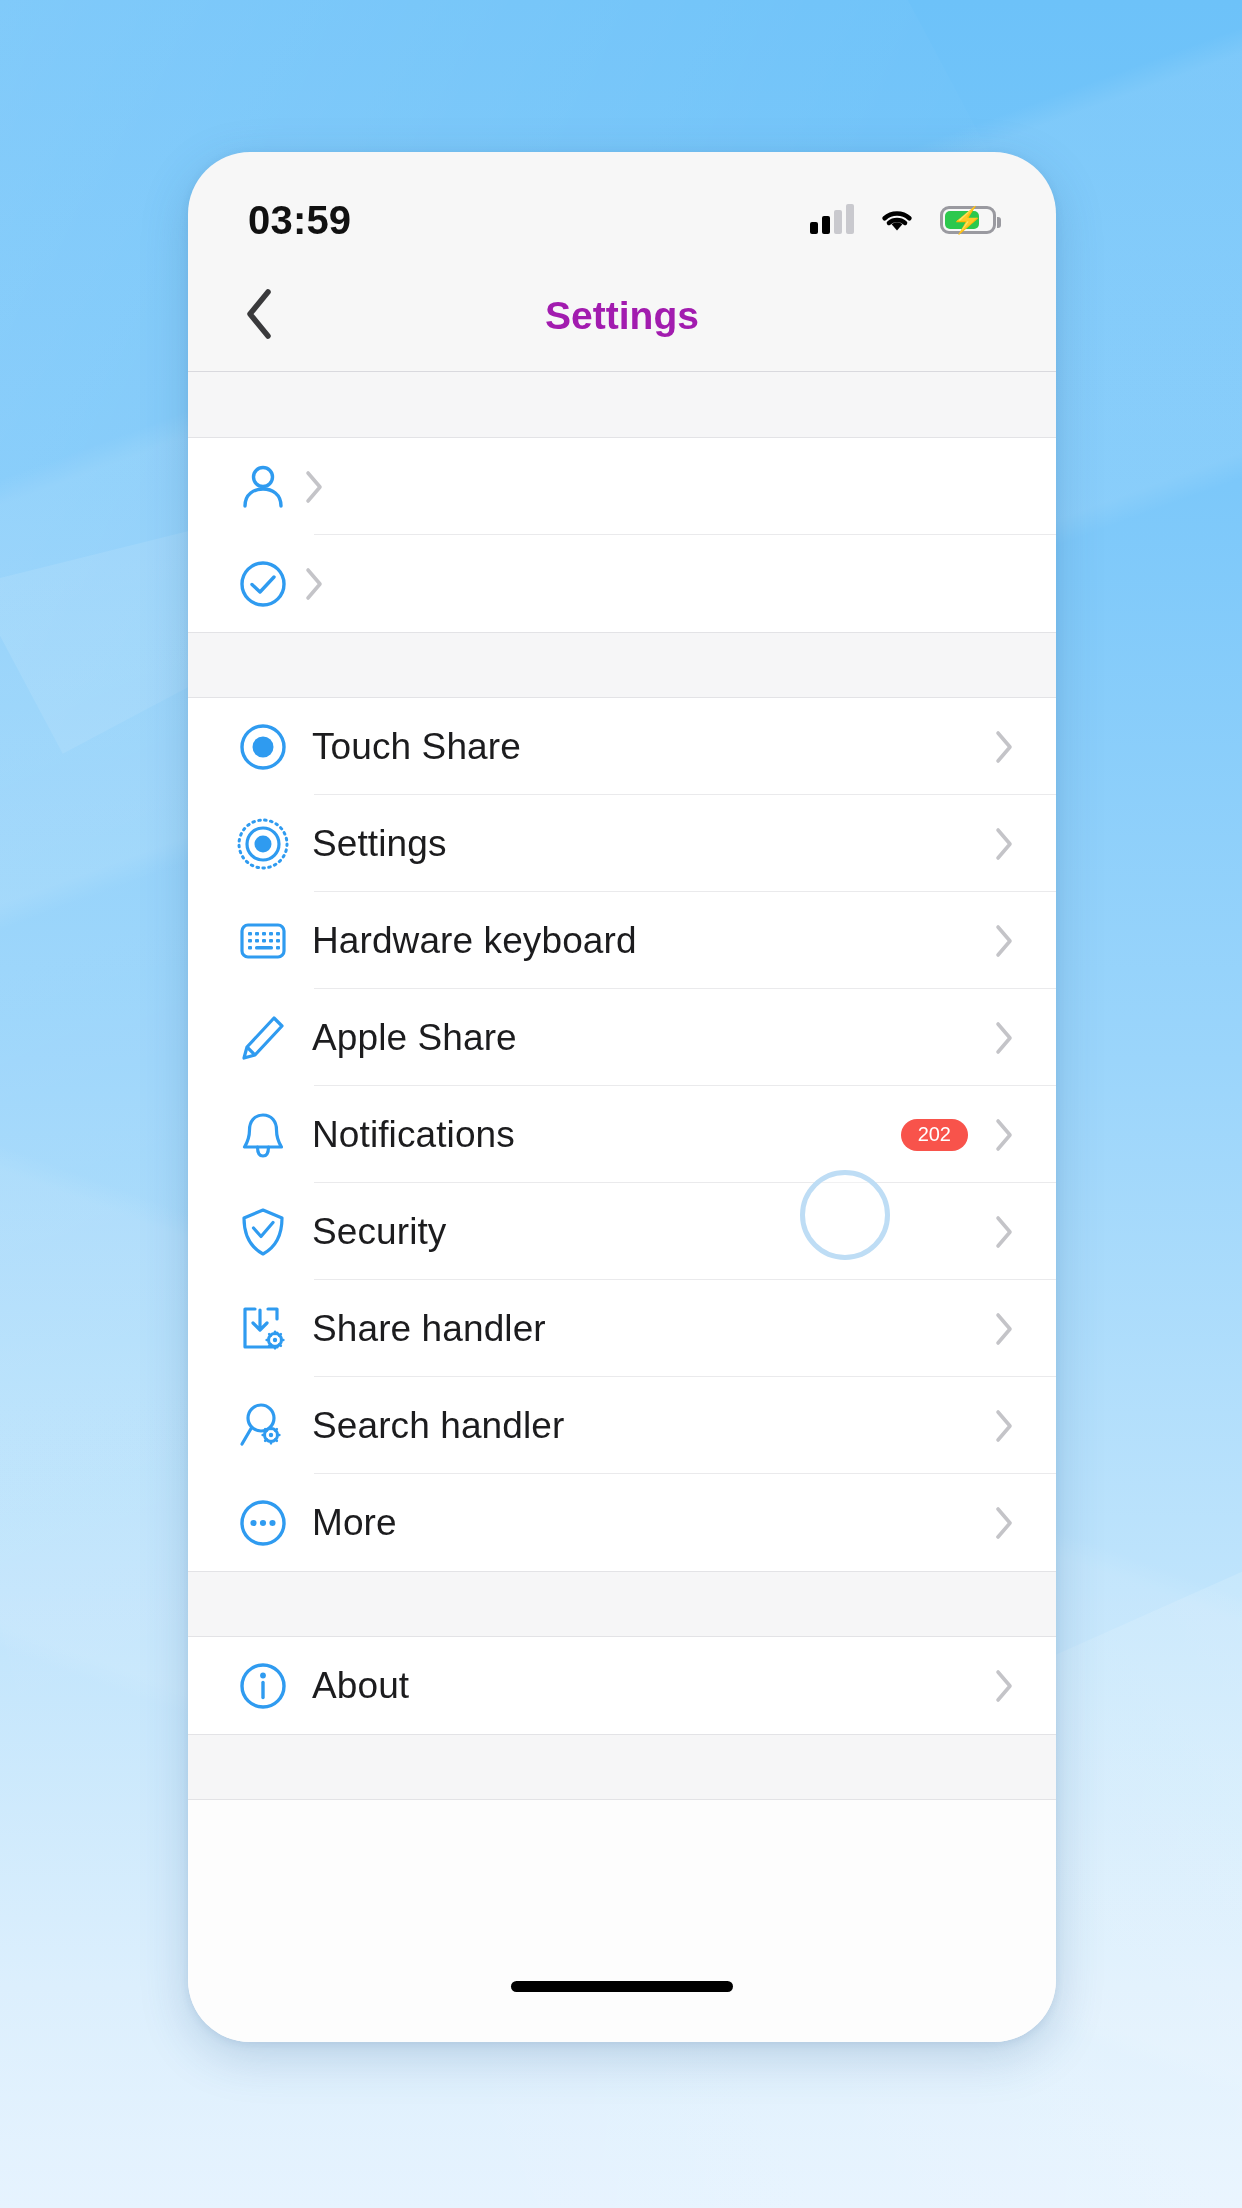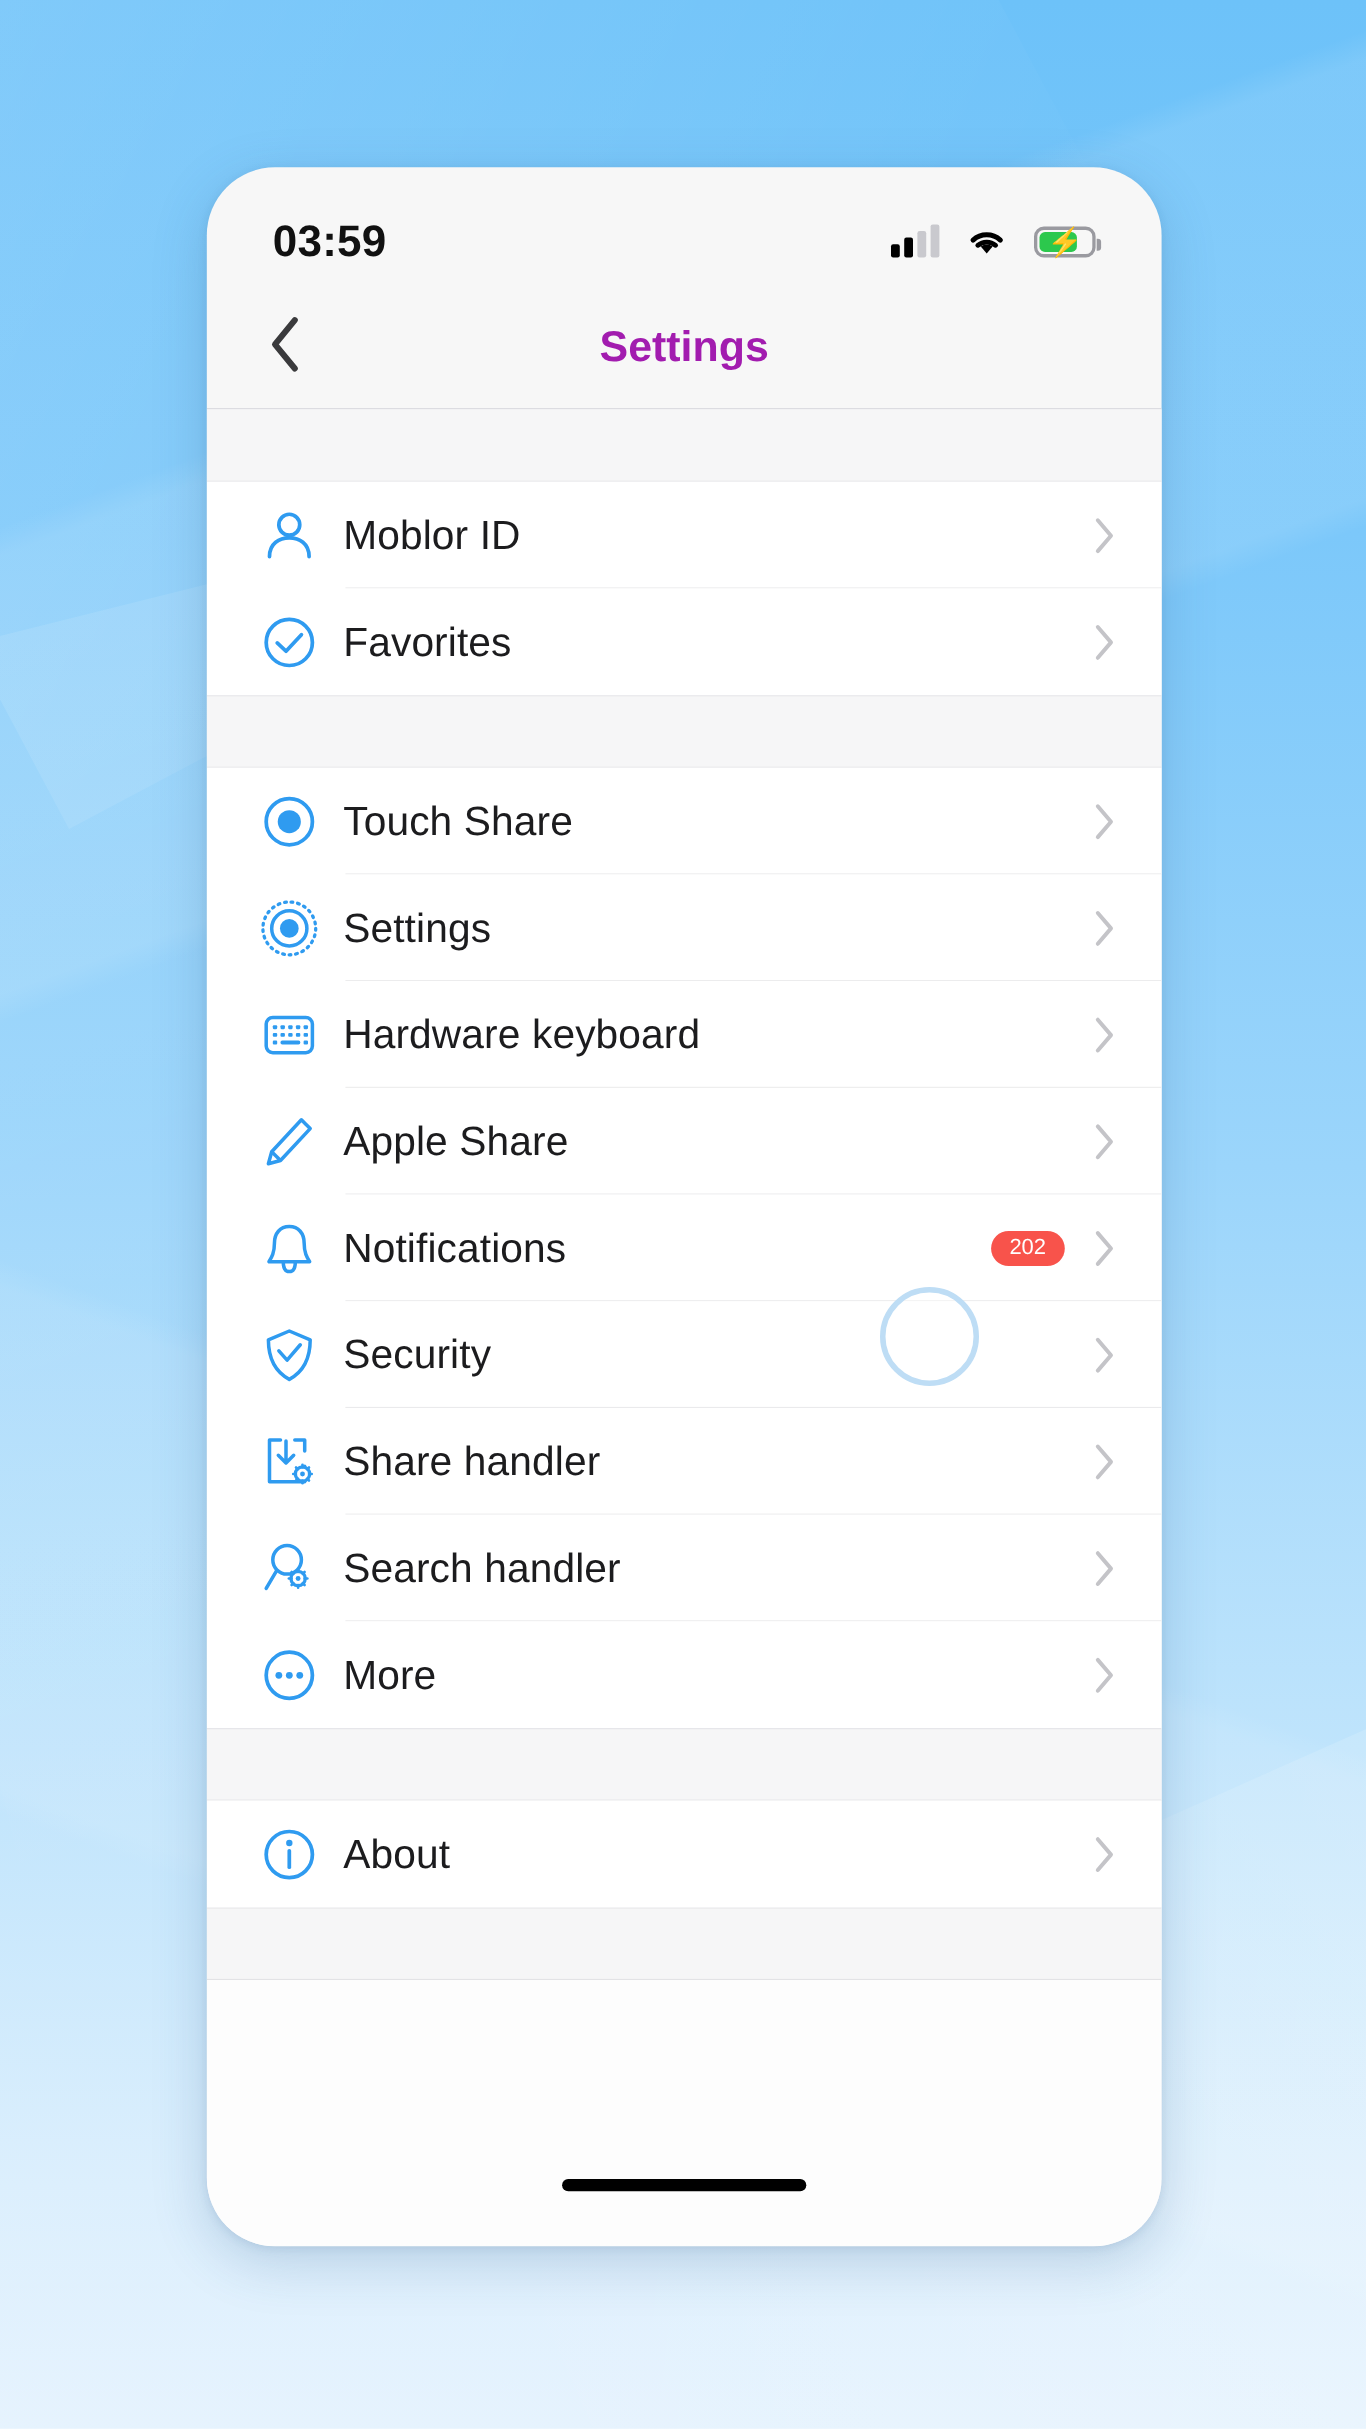--- a/index.html
+++ b/index.html
@@ -242,37 +242,35 @@
 
     <div class="group">
 
       <div class="row">
         <div class="icon">
           <svg width="52" height="52" viewBox="0 0 52 52">
             <circle cx="26" cy="16" r="9.5" stroke="#2F9BF0" stroke-width="3.4" fill="none"></circle>
             <path d="M8 45 C8 33 17 28 26 28 C35 28 44 33 44 45" stroke="#2F9BF0" stroke-width="3.4" fill="none" stroke-linecap="round"></path>
           </svg>
         </div>
-        <div class="label">Moblor ID</div>
         <div class="chev">
           <svg width="20" height="34" viewBox="0 0 20 34">
               <path d="M4 3 L16 17 L4 31" stroke="#C4C4C8" stroke-width="3.6" fill="none" stroke-linecap="round" stroke-linejoin="round"></path>
             </svg>
         </div>
         <div class="sep"></div>
       </div>
 
       <div class="row last">
         <div class="icon">
           <svg width="52" height="52" viewBox="0 0 52 52">
             <circle cx="26" cy="26" r="21" stroke="#2F9BF0" stroke-width="3.4" fill="none"></circle>
             <path d="M15 26.5 L23 34 L37 19" stroke="#2F9BF0" stroke-width="3.4" fill="none" stroke-linecap="round" stroke-linejoin="round"></path>
           </svg>
         </div>
-        <div class="label">Favorites</div>
         <div class="chev">
           <svg width="20" height="34" viewBox="0 0 20 34">
               <path d="M4 3 L16 17 L4 31" stroke="#C4C4C8" stroke-width="3.6" fill="none" stroke-linecap="round" stroke-linejoin="round"></path>
             </svg>
         </div>
 
       </div>
 
     </div>
 

